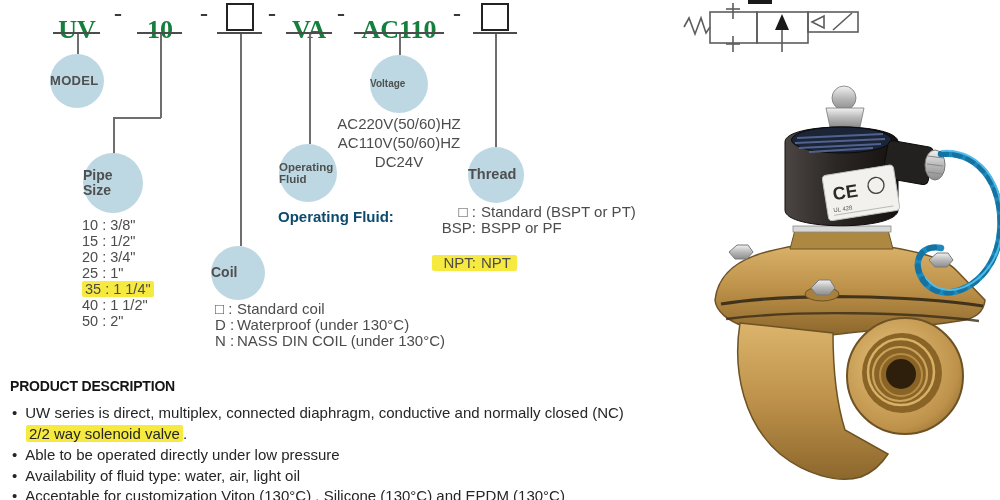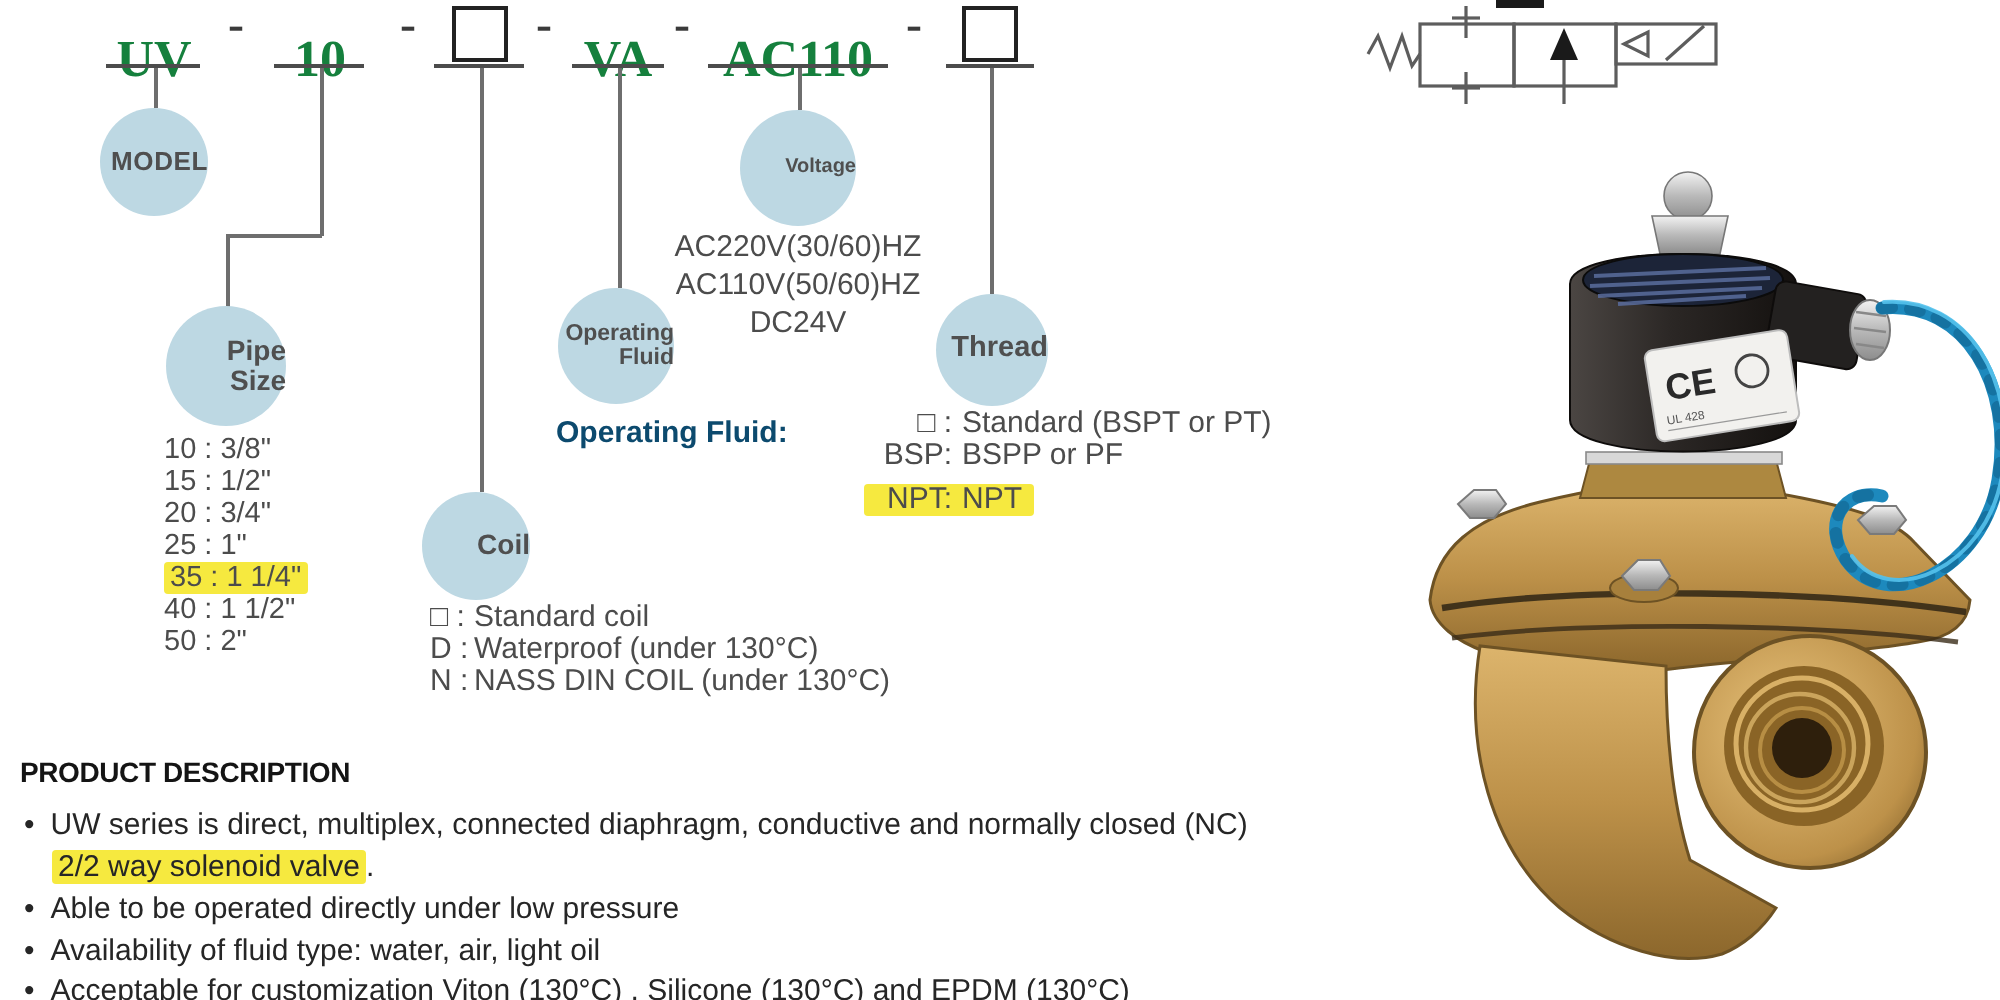--- a/index.html
+++ b/index.html
@@ -10,21 +10,21 @@
             font-family:"Liberation Serif",serif;font-weight:bold;font-size:26px;color:#15803d;margin-top:15px;}
   .code-dash{position:absolute;top:0;transform:translateX(-50%);
              font-family:"Liberation Serif",serif;font-weight:bold;font-size:24px;color:#3a3a3a;}
   .code-box{position:absolute;top:3px;width:24px;height:24px;border:2.5px solid #222;
             background:#fff;transform:translateX(-50%);}
   .underline{position:absolute;top:32px;height:2px;background:#4c4c4c;}
   .vline{position:absolute;width:1.5px;background:#6e6e6e;}
   .hline{position:absolute;height:1.5px;background:#6e6e6e;}
   
   .bubble{position:absolute;border-radius:50%;background:#bdd8e3;display:flex;flex-direction:column;
-          align-items:flex-end;justify-content:center;text-align:center;color:#4f4f4f;line-height:1.08;}
+          align-items:flex-start;justify-content:center;text-align:center;color:#4f4f4f;line-height:1.08;}
   .bubble .b1{display:block;}
   
   .opt{position:absolute;font-size:15px;color:#4c4c4c;}
   .p-row{height:16px;line-height:16px;font-size:14.5px;}
   .c-row{display:flex;height:16px;line-height:16px;}
   .c-code{width:22px;}
   .t-row{display:flex;height:16px;line-height:16px;width:fit-content;}
   .t-code{width:44px;text-align:right;}
   .t-label{margin-left:5px;}
   .hl{background:#f6e93f;border-radius:2px;padding:0 3px;}
@@ -115,35 +115,35 @@
       <span class="c-code">N :</span>
       <span>NASS DIN COIL (under 130°C)</span>
     </div>
   </div>
 
   <div class="opt" style="left:278px;top:206px;line-height:22px;font-weight:bold;color:#0c4a6e">
     <div>Operating Fluid:</div>
   </div>
 
   <div class="opt" style="left:329px;top:114px;width:140px">
-    <div class="v-row">AC220V(30/60)HZ</div>
+    <div class="v-row">AC220V(50/60)HZ</div>
     <div class="v-row">AC110V(50/60)HZ</div>
     <div class="v-row">DC24V</div>
   </div>
 
   <div class="opt" style="left:432px;top:204px">
     <div class="t-row">
       <span class="t-code">□ :</span>
       <span class="t-label">Standard (BSPT or PT)</span>
     </div>
     <div class="t-row">
       <span class="t-code">BSP:</span>
       <span class="t-label">BSPP or PF</span>
     </div>
-    <div class="t-row hl-row" style="margin-top:6px">
+    <div class="t-row hl-row" style="margin-top:19px">
       <span class="t-code">NPT:</span>
       <span class="t-label">NPT</span>
     </div>
   </div>
 
   <div class="desc-heading">PRODUCT DESCRIPTION</div>
 
   <div class="d-line" style="top:404px">
     <span class="btx">•</span><span>UW series is direct, multiplex, connected diaphragm, conductive and normally closed (NC)</span>
   </div>

